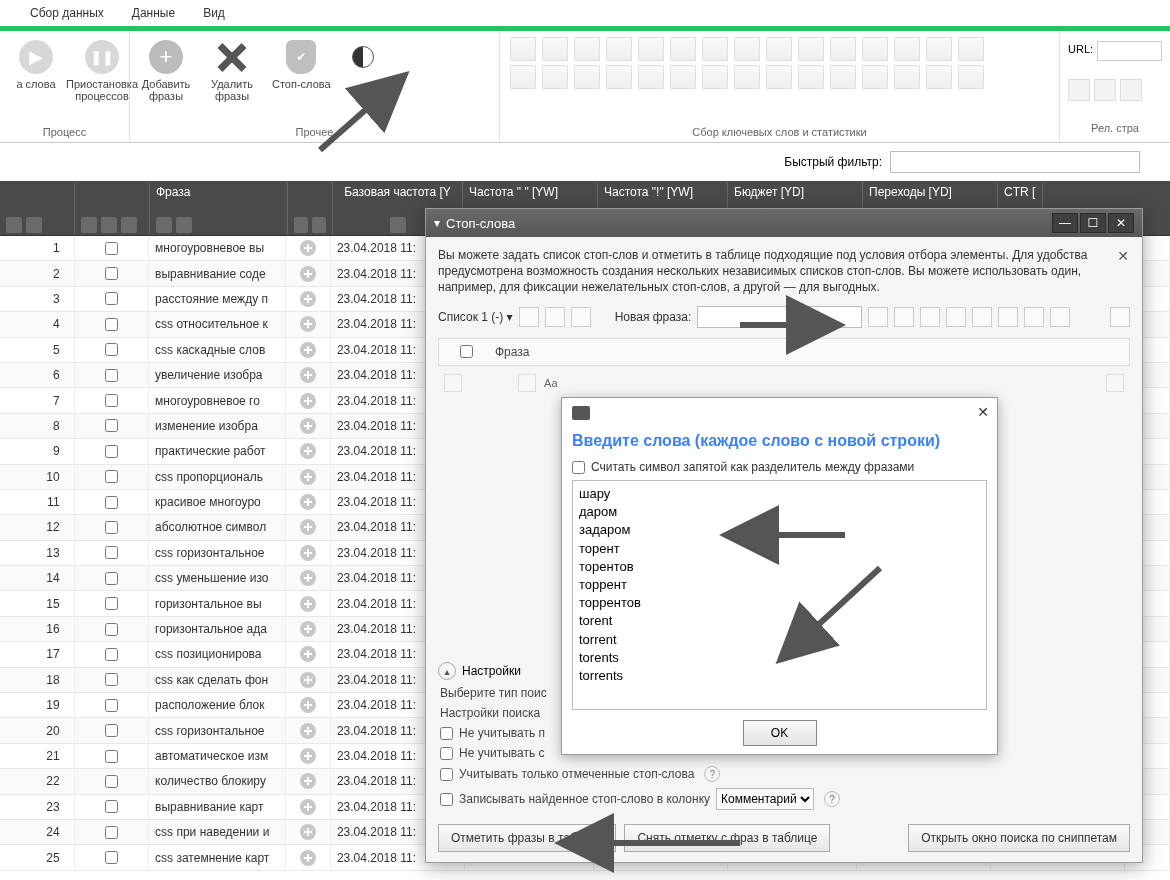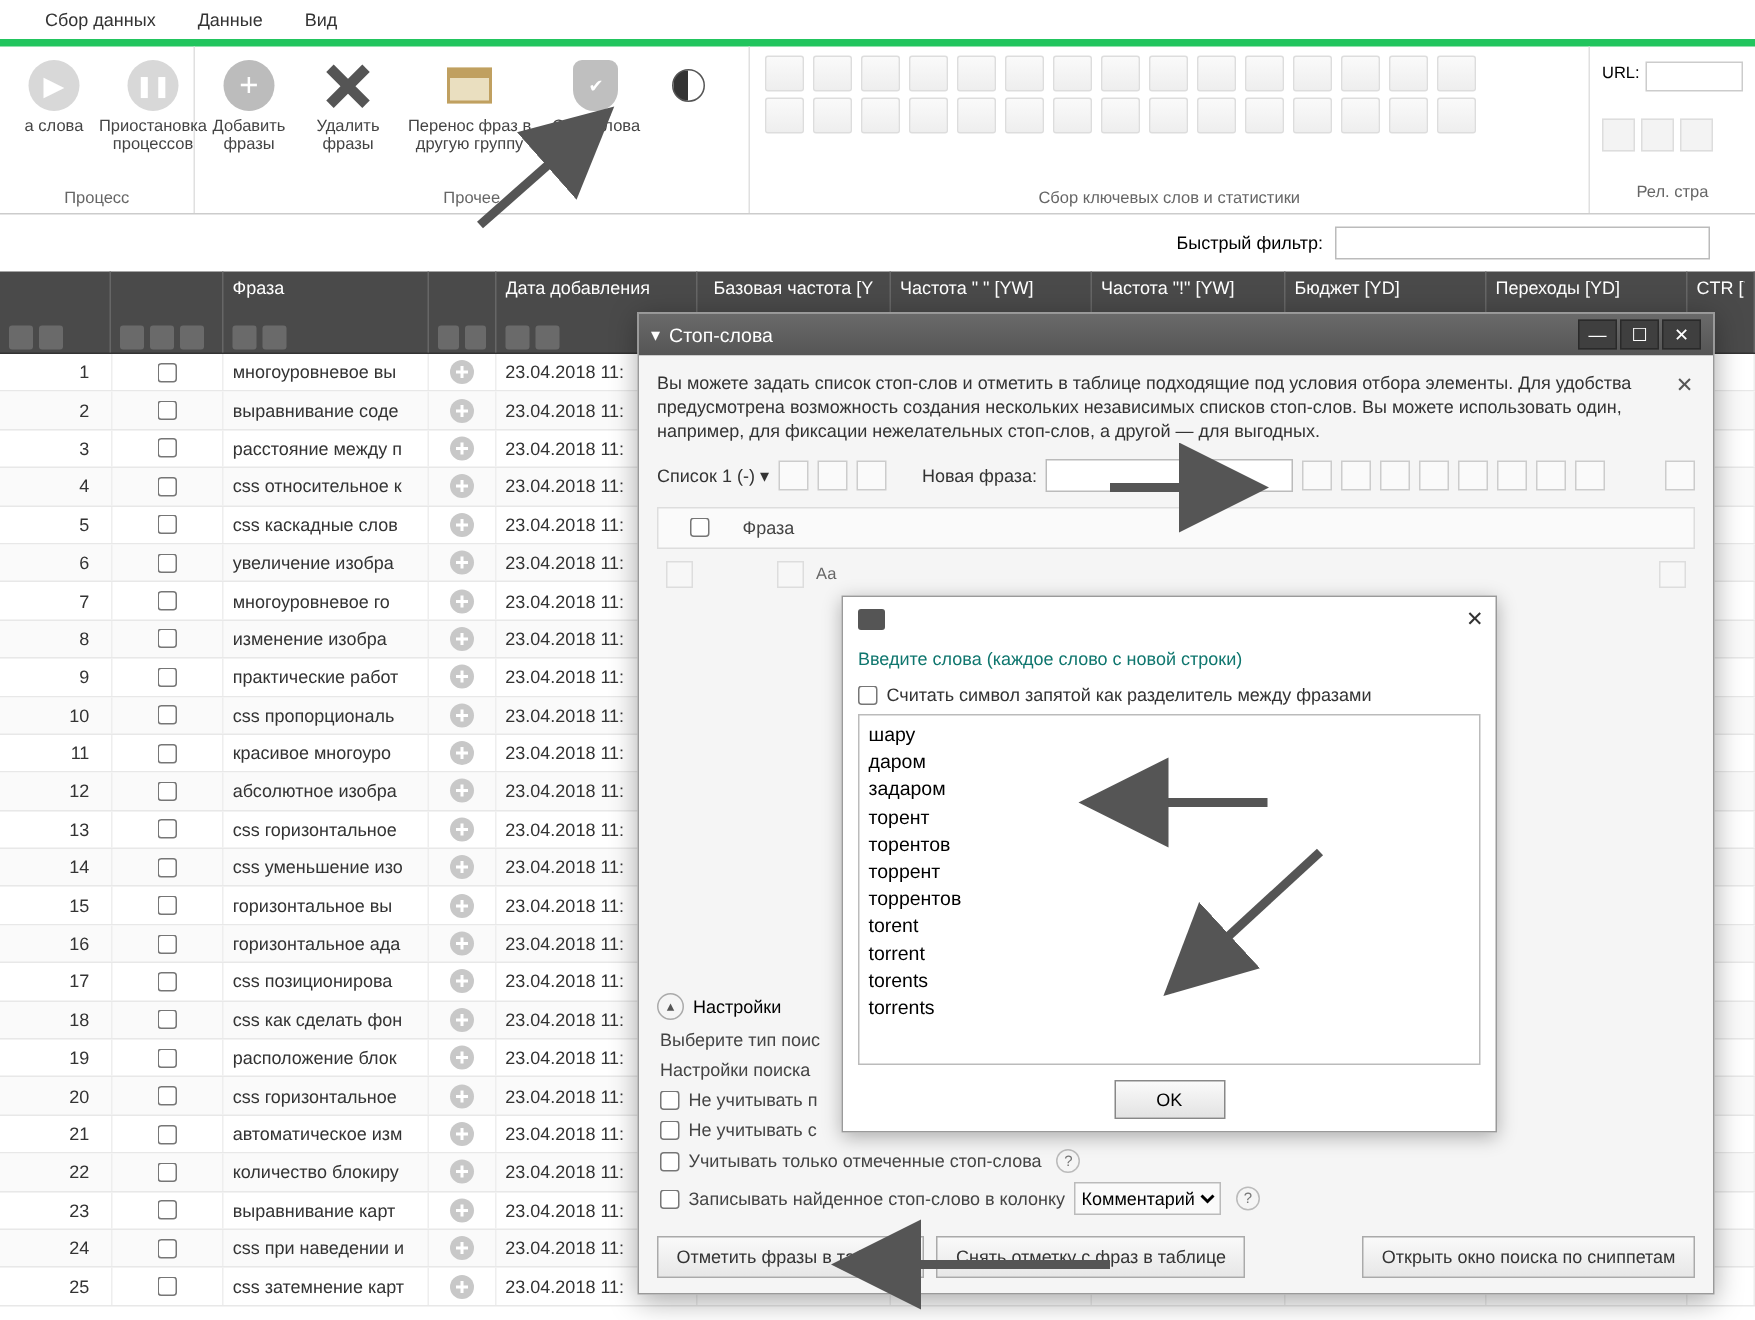--- a/index.html
+++ b/index.html
@@ -84,21 +84,21 @@
   .sett-block .q { width:16px; height:16px; border:1px solid #bbb; border-radius:50%; display:inline-flex; align-items:center; justify-content:center; font-size:10px; color:#777; margin-left:4px;}
   .sett-block select { height:22px; border:1px solid #bbb; background:#fafafa;}
   .dlg-footer { display:flex; gap:8px; padding-top:8px;}
   .dlg-footer .btn { border:1px solid #aaa; background:linear-gradient(#fafafa,#e7e7e7); padding:6px 12px; cursor:pointer; font-size:12px; color:#333; min-width:130px; text-align:left;}
   .dlg-footer .spacer { flex:1;}
   
   
   .popup { position:absolute; left:135px; top:160px; width:437px; height:358px; background:#fff; border:1px solid #9a9a9a; box-shadow:0 3px 12px rgba(0,0,0,.3); display:flex; flex-direction:column; padding:8px 10px;}
   .popup .p-close { position:absolute; right:8px; top:6px; cursor:pointer; font-size:14px; color:#333;}
   .popup .p-icon { width:18px; height:14px; background:#555; border-radius:2px; margin-bottom:6px;}
-  .popup .p-hint { font-size:12px; color:#0f766e; margin:6px 0 10px;}
+  .popup .p-hint { font-size:16px; color:#3b82f6; margin:6px 0 10px;font-weight:bold;}
   .popup .p-chk { display:flex; align-items:center; gap:6px; font-size:12px; color:#333; margin-bottom:6px;}
   .popup textarea { flex:1; border:1px solid #bbb; resize:none; font-family:inherit; font-size:13px; padding:4px 6px; line-height:1.4; overflow-y:scroll;}
   .popup .p-actions { display:flex; justify-content:center; padding-top:10px;}
   .popup .p-actions button { width:74px; height:26px; border:1px solid #888; background:linear-gradient(#fafafa,#e3e3e3); cursor:pointer;}
 
   
   svg.arrows { position:absolute; top:0; left:0; pointer-events:none; }
 
   
   .ic-circle { width:34px; height:34px; border-radius:50%; background:#d8d8d8; display:flex; align-items:center; justify-content:center; color:#fff; }
@@ -148,27 +148,20 @@
         <div class="lbl" style="white-space:pre-line;">Добавить
 фразы</div>
       </div>
       <div class="ribbon-btn">
         <div class="ic">
             <div class="ic-x"></div>
           </div>
         <div class="lbl" style="white-space:pre-line;">Удалить
 фразы</div>
       </div>
-      <div class="ribbon-btn" style="min-width:90px;">
-        <div class="ic">
-            <div class="ic-box"></div>
-          </div>
-        <div class="lbl" style="white-space:pre-line;">Перенос фраз в
-другую группу</div>
-      </div>
       <div class="ribbon-btn">
         <div class="ic">
             <div class="ic-shield">✔</div>
           </div>
         <div class="lbl">Стоп-слова</div>
       </div>
       <div class="ribbon-btn" style="min-width:30px;">
         <div class="ic">
             <div class="ic-halfcircle"></div>
           </div>
@@ -256,27 +249,20 @@
           <div class="ti"></div>
         </div>
       </div>
     <div class="th c-plus">
         <div class="title">&nbsp;</div>
         <div class="tools">
           <div class="ti"></div>
           <div class="ti"></div>
         </div>
       </div>
-    <div class="th c-date">
-        <div class="title">Дата добавления</div>
-        <div class="tools">
-          <div class="ti"></div>
-          <div class="ti"></div>
-        </div>
-      </div>
     <div class="th c-base">
         <div class="title">Базовая частота [Y</div>
         <div class="tools">
           <div class="ti"></div>
         </div>
       </div>
     <div class="th c-f1">
         <div class="title">Частота " " [YW]</div>
         <div class="tools">
           <div class="ti"></div>
@@ -490,21 +476,21 @@
         <div class="td c-f2"></div>
         <div class="td c-budget"></div>
         <div class="td c-clicks"></div>
         <div class="td c-ctr"></div>
       </div>
       <div class="row">
         <div class="td c-rownum">12</div>
         <div class="td c-chk">
           <input type="checkbox" style="">
         </div>
-        <div class="td c-phrase">абсолютное изобра</div>
+        <div class="td c-phrase">абсолютное символ</div>
         <div class="td c-plus">
           <div class="plus-circle"></div>
         </div>
         <div class="td c-date">23.04.2018 11:</div>
         <div class="td c-base"></div>
         <div class="td c-f1"></div>
         <div class="td c-f2"></div>
         <div class="td c-budget"></div>
         <div class="td c-clicks"></div>
         <div class="td c-ctr"></div>

